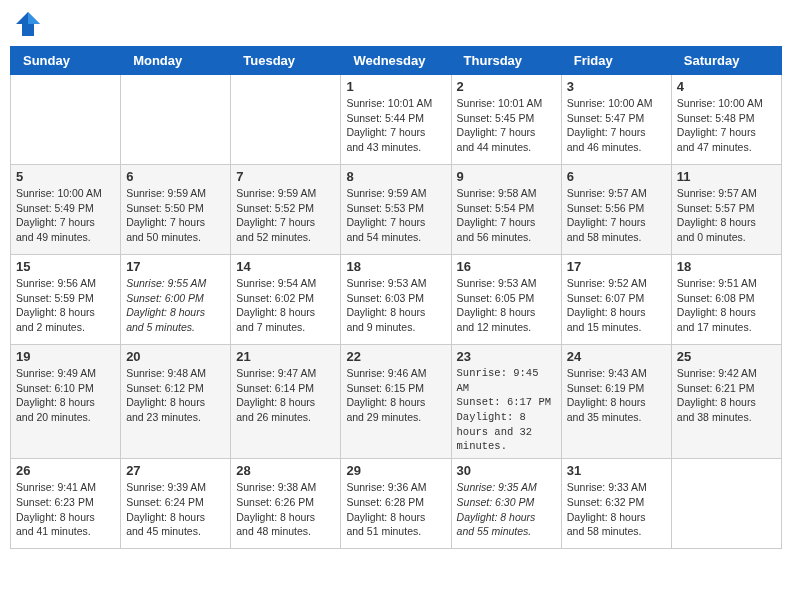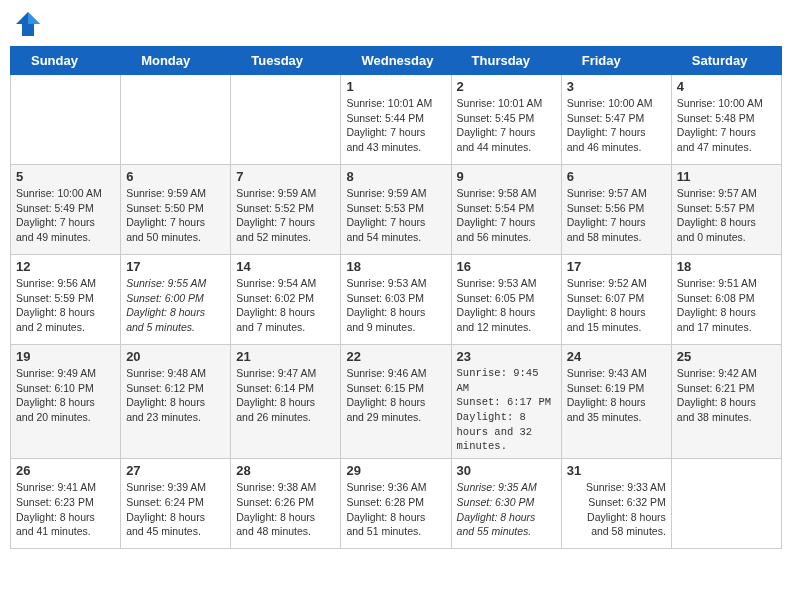--- a/index.html
+++ b/index.html
@@ -56,21 +56,21 @@
     table {
       width: 100%;
       border-collapse: collapse;
       table-layout: fixed;
     }
     thead tr th {
       background-color: #1565C0;
       color: #fff;
       font-size: 13px;
       font-weight: bold;
-      padding: 6px 20px;
+      padding: 6px 12px;
       border: 1px solid #1565C0;
       text-align: left;
     }
     tbody tr td {
       border: 1px solid #ccc;
       vertical-align: top;
       padding: 4px 5px;
       height: 90px;
       font-size: 11px;
       color: #333;
@@ -195,21 +195,21 @@
         </td>
         <td>
           <span class="day-num">11</span>
           <div class="cell-info" style="white-space: pre-line;">Sunrise: 9:57 AM
 Sunset: 5:57 PM
 Daylight: 8 hours and 0 minutes.</div>
         </td>
       </tr>
       <tr>
         <td>
-          <span class="day-num">12</span>
+          <span class="day-num">15</span>
           <div class="cell-info" style="white-space: pre-line;">Sunrise: 9:56 AM
 Sunset: 5:59 PM
 Daylight: 8 hours and 2 minutes.</div>
         </td>
         <td>
           <span class="day-num">17</span>
           <div class="cell-info" style="white-space: pre-line; font-style: italic;">Sunrise: 9:55 AM
 Sunset: 6:00 PM
 Daylight: 8 hours and 5 minutes.</div>
         </td>
@@ -314,20 +314,20 @@
 Daylight: 8 hours and 51 minutes.</div>
         </td>
         <td>
           <span class="day-num">30</span>
           <div class="cell-info" style="white-space: pre-line; font-style: italic;">Sunrise: 9:35 AM
 Sunset: 6:30 PM
 Daylight: 8 hours and 55 minutes.</div>
         </td>
         <td>
           <span class="day-num">31</span>
-          <div class="cell-info" style="white-space: pre-line; text-align: right;">Sunrise: 9:33 AM
+          <div class="cell-info" style="white-space: pre-line;">Sunrise: 9:33 AM
 Sunset: 6:32 PM
 Daylight: 8 hours and 58 minutes.</div>
         </td>
         <td class="empty-cell"></td>
       </tr>
     </tbody>
 </table>
 
 </body></html>

